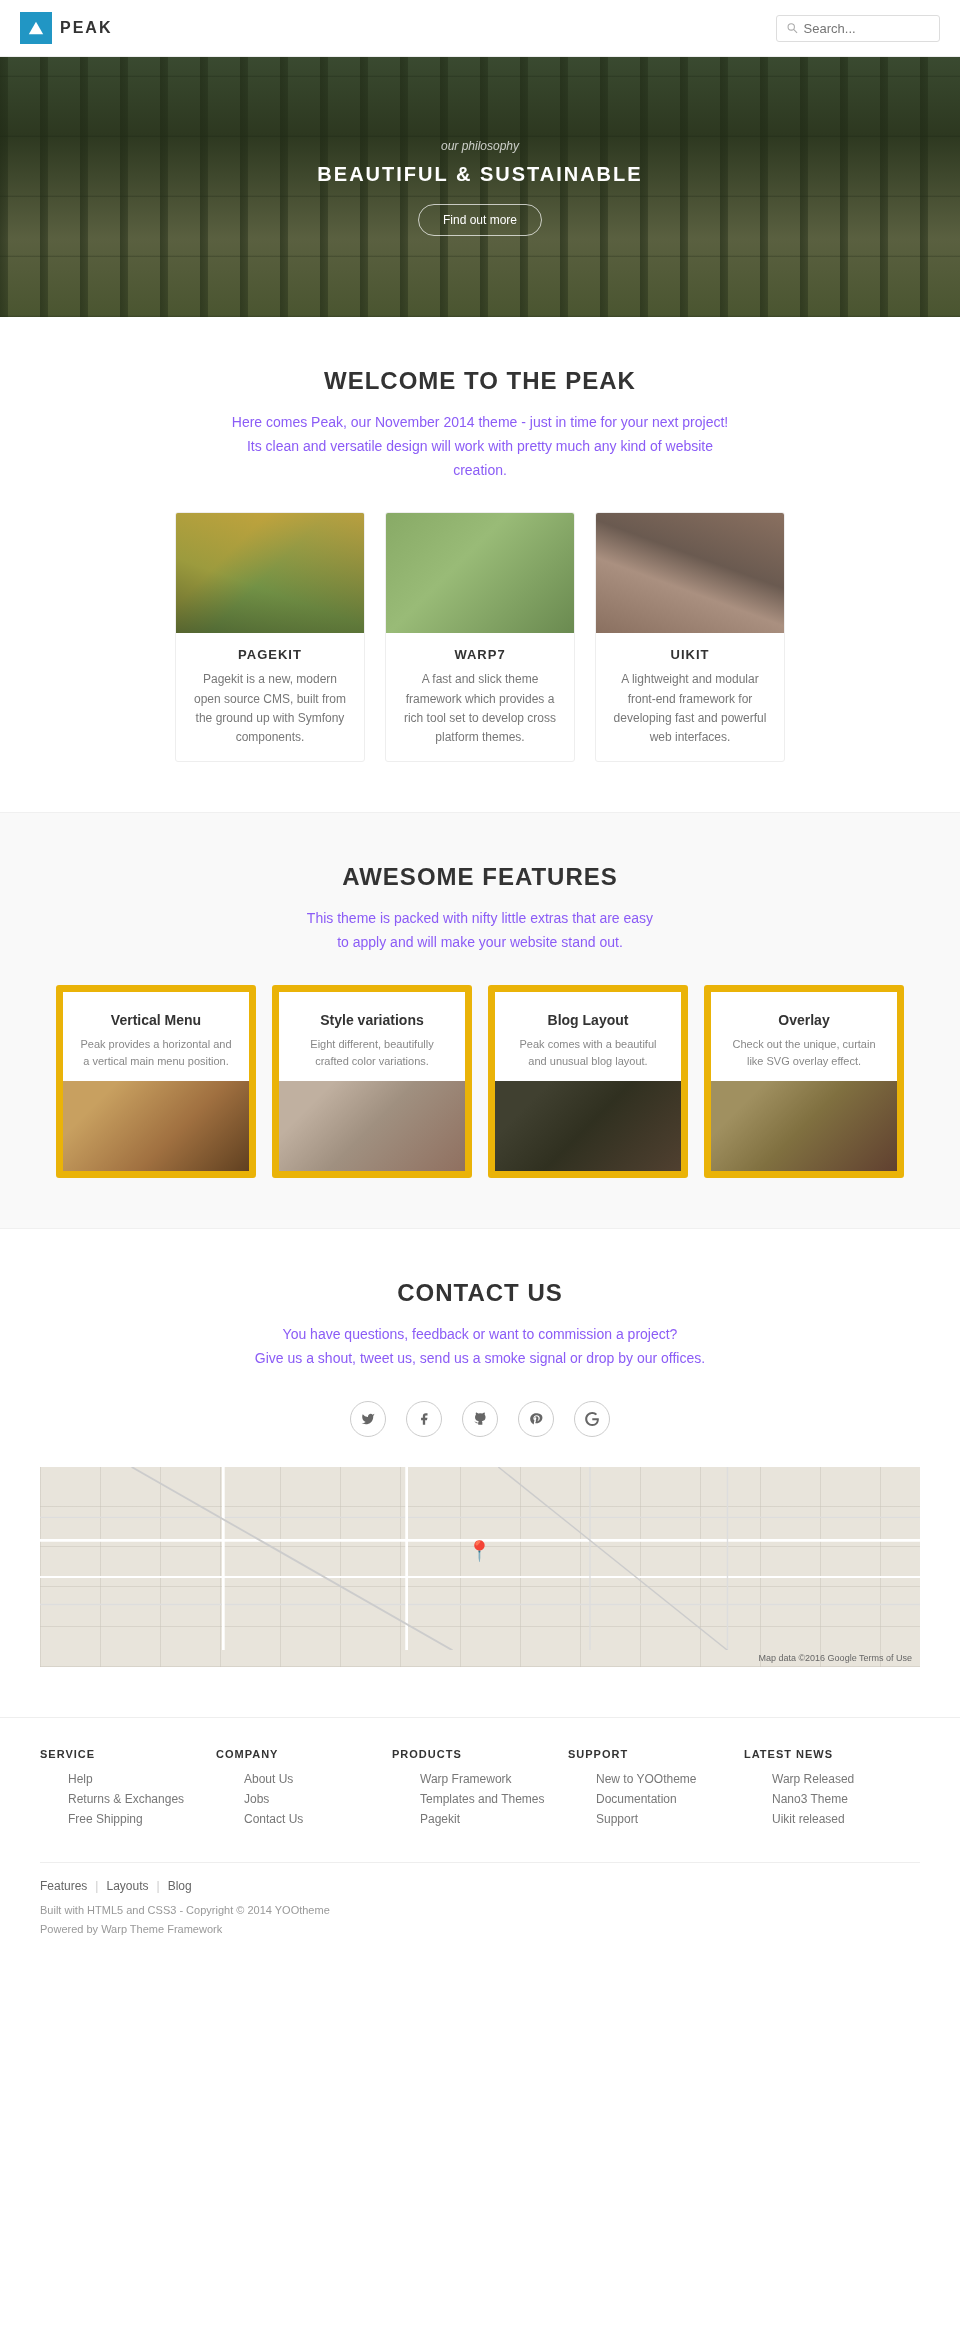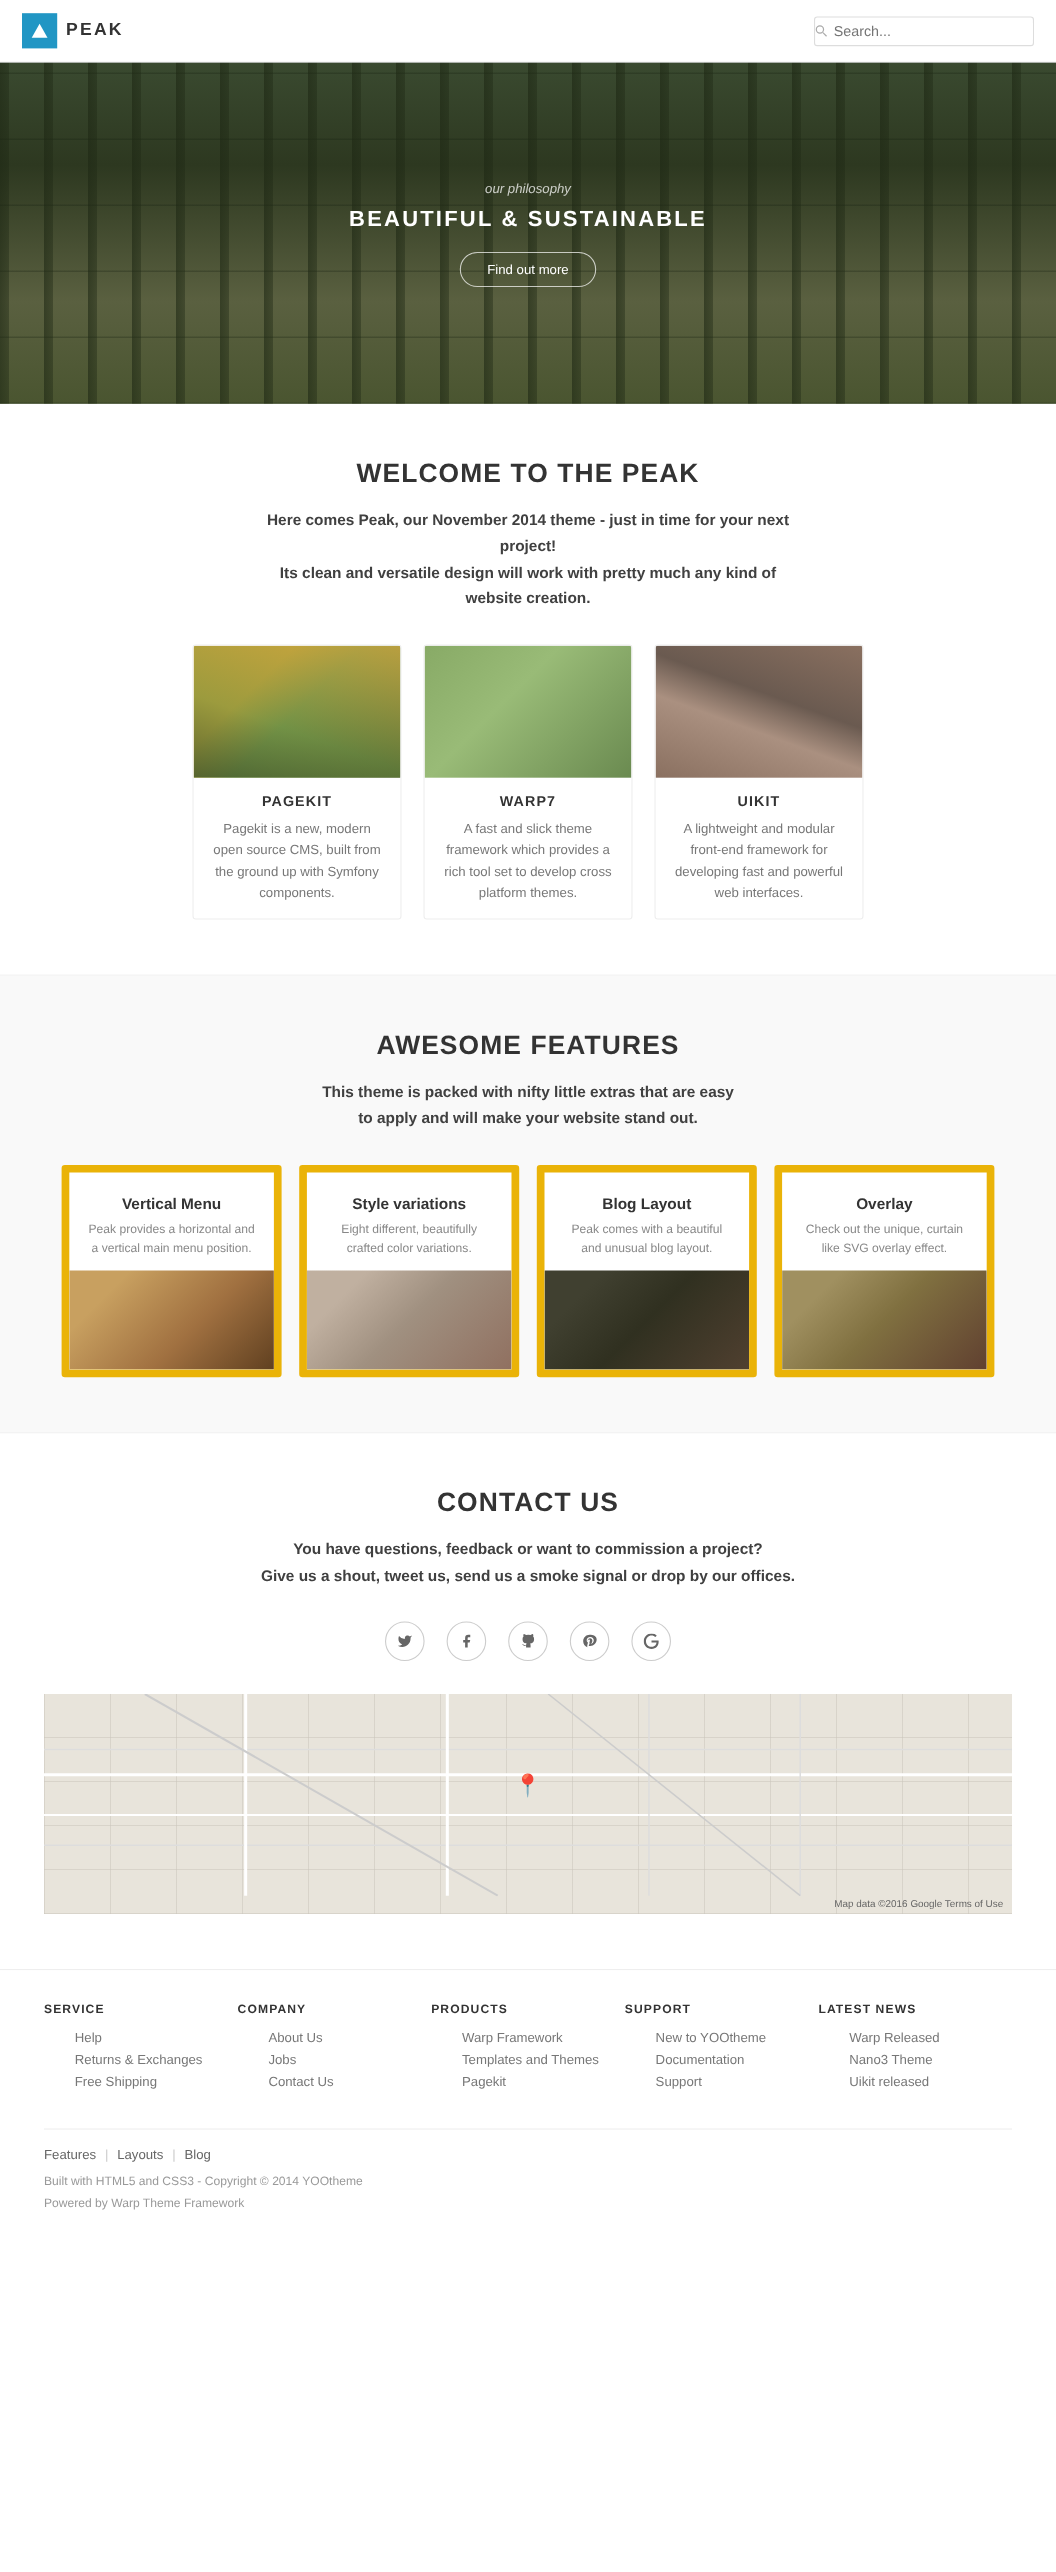--- a/index.html
+++ b/index.html
@@ -12,30 +12,30 @@
     }
     .logo { display: flex; align-items: center; gap: 8px; }
     .logo-icon {
       width: 32px; height: 32px; background: #2196c4;
       display: flex; align-items: center; justify-content: center;
     }
     .logo-icon svg { width: 18px; height: 18px; }
     .logo-text { font-size: 16px; font-weight: 600; letter-spacing: 2px; color: #333; }
     .search-box {
       display: flex; align-items: center; gap: 6px;
-      border: 1px solid #ddd; border-radius: 3px; padding: 5px 0;
-      width: 200px;
+      border: 1px solid #ddd; border-radius: 3px; padding: 5px 10px;
+      width: 164px;
     }
     .search-box input {
       border: none; outline: none; font-size: 13px; width: 100%; color: #999;
     }
 
     
     .hero {
-      position: relative; height: 310px; overflow: hidden;
+      position: relative; height: 260px; overflow: hidden;
       background: linear-gradient(to bottom, #2d3a2e, #4a5a3a, #6b7a4a, #5a6b4a);
     }
     .hero-bg {
       position: absolute; inset: 0;
       background: 
         repeating-linear-gradient(90deg, rgba(30,40,20,0.6) 0px, rgba(30,40,20,0.4) 8px, transparent 8px, transparent 40px),
         repeating-linear-gradient(0deg, rgba(20,30,15,0.3) 0px, transparent 2px, transparent 60px),
         linear-gradient(180deg, #3a4a30 0%, #2d3820 30%, #5a6040 70%, #4a5530 100%);
     }
     .hero-overlay {
@@ -46,21 +46,21 @@
     .hero-title { color: #fff; font-size: 20px; font-weight: 700; letter-spacing: 2px; text-align: center; }
     .hero-btn {
       border: 1px solid rgba(255,255,255,0.7); color: #fff; background: transparent;
       padding: 8px 24px; border-radius: 20px; cursor: pointer; font-size: 12px;
       margin-top: 8px;
     }
 
     
     .section { padding: 50px 40px; text-align: center; }
     .section-title { font-size: 24px; font-weight: 700; letter-spacing: 1px; margin-bottom: 16px; }
-    .section-subtitle { color: #404040; font-size: 14px; line-height: 1.7; max-width: 500px; margin: 0 auto 30px; font-weight: bold; }
+    .section-subtitle { color: #8b5cf6; font-size: 14px; line-height: 1.7; max-width: 500px; margin: 0 auto 30px; }
 
     
     .cards-row { display: flex; gap: 20px; justify-content: center; margin-top: 30px; }
     .card {
       width: 190px; border: 1px solid #eee; border-radius: 3px; overflow: hidden;
       text-align: center;
     }
     .card-img { height: 120px; overflow: hidden; }
     .card-body { padding: 14px 12px; }
     .card-name { font-size: 13px; font-weight: 600; letter-spacing: 1px; margin-bottom: 8px; }

